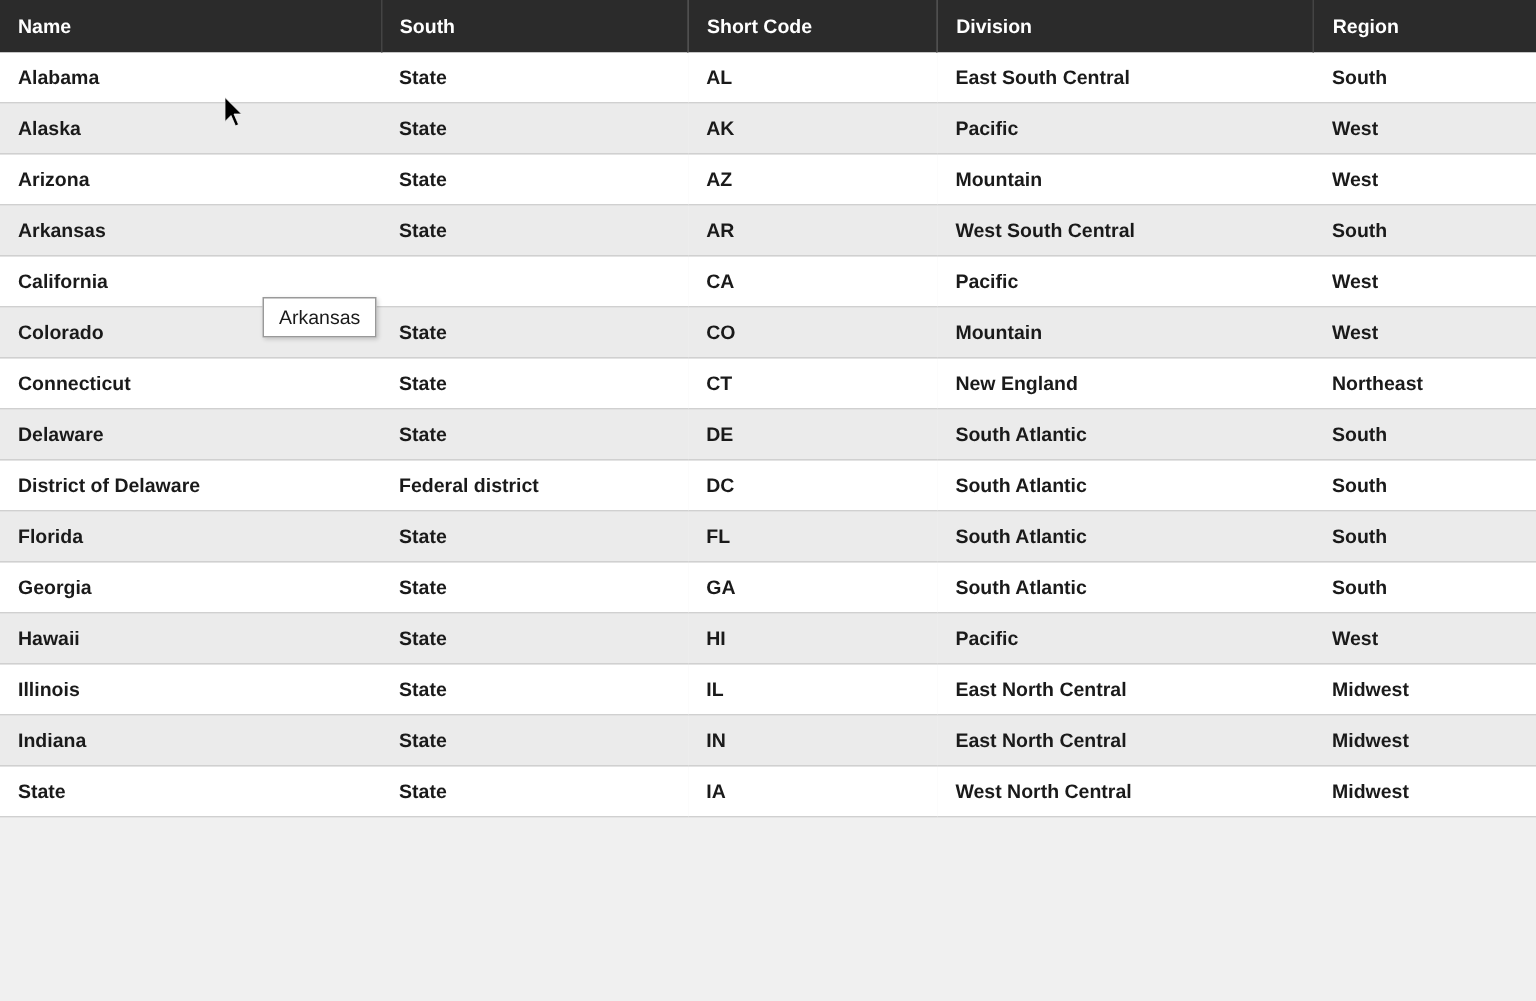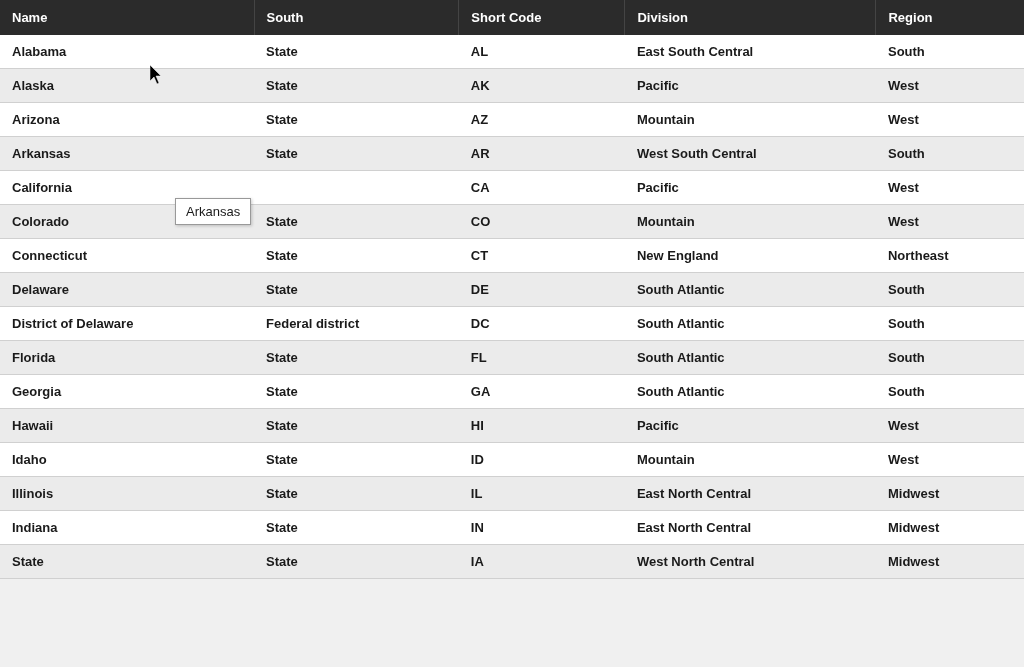--- a/index.html
+++ b/index.html
@@ -191,27 +191,20 @@
           <td>South</td>
         </tr>
         <tr>
           <td>Hawaii</td>
           <td>State</td>
           <td>HI</td>
           <td>Pacific</td>
           <td>West</td>
         </tr>
         <tr>
-          <td>Idaho</td>
-          <td>State</td>
-          <td>ID</td>
-          <td>Mountain</td>
-          <td>West</td>
-        </tr>
-        <tr>
           <td>Illinois</td>
           <td>State</td>
           <td>IL</td>
           <td>East North Central</td>
           <td>Midwest</td>
         </tr>
         <tr>
           <td>Indiana</td>
           <td>State</td>
           <td>IN</td>

